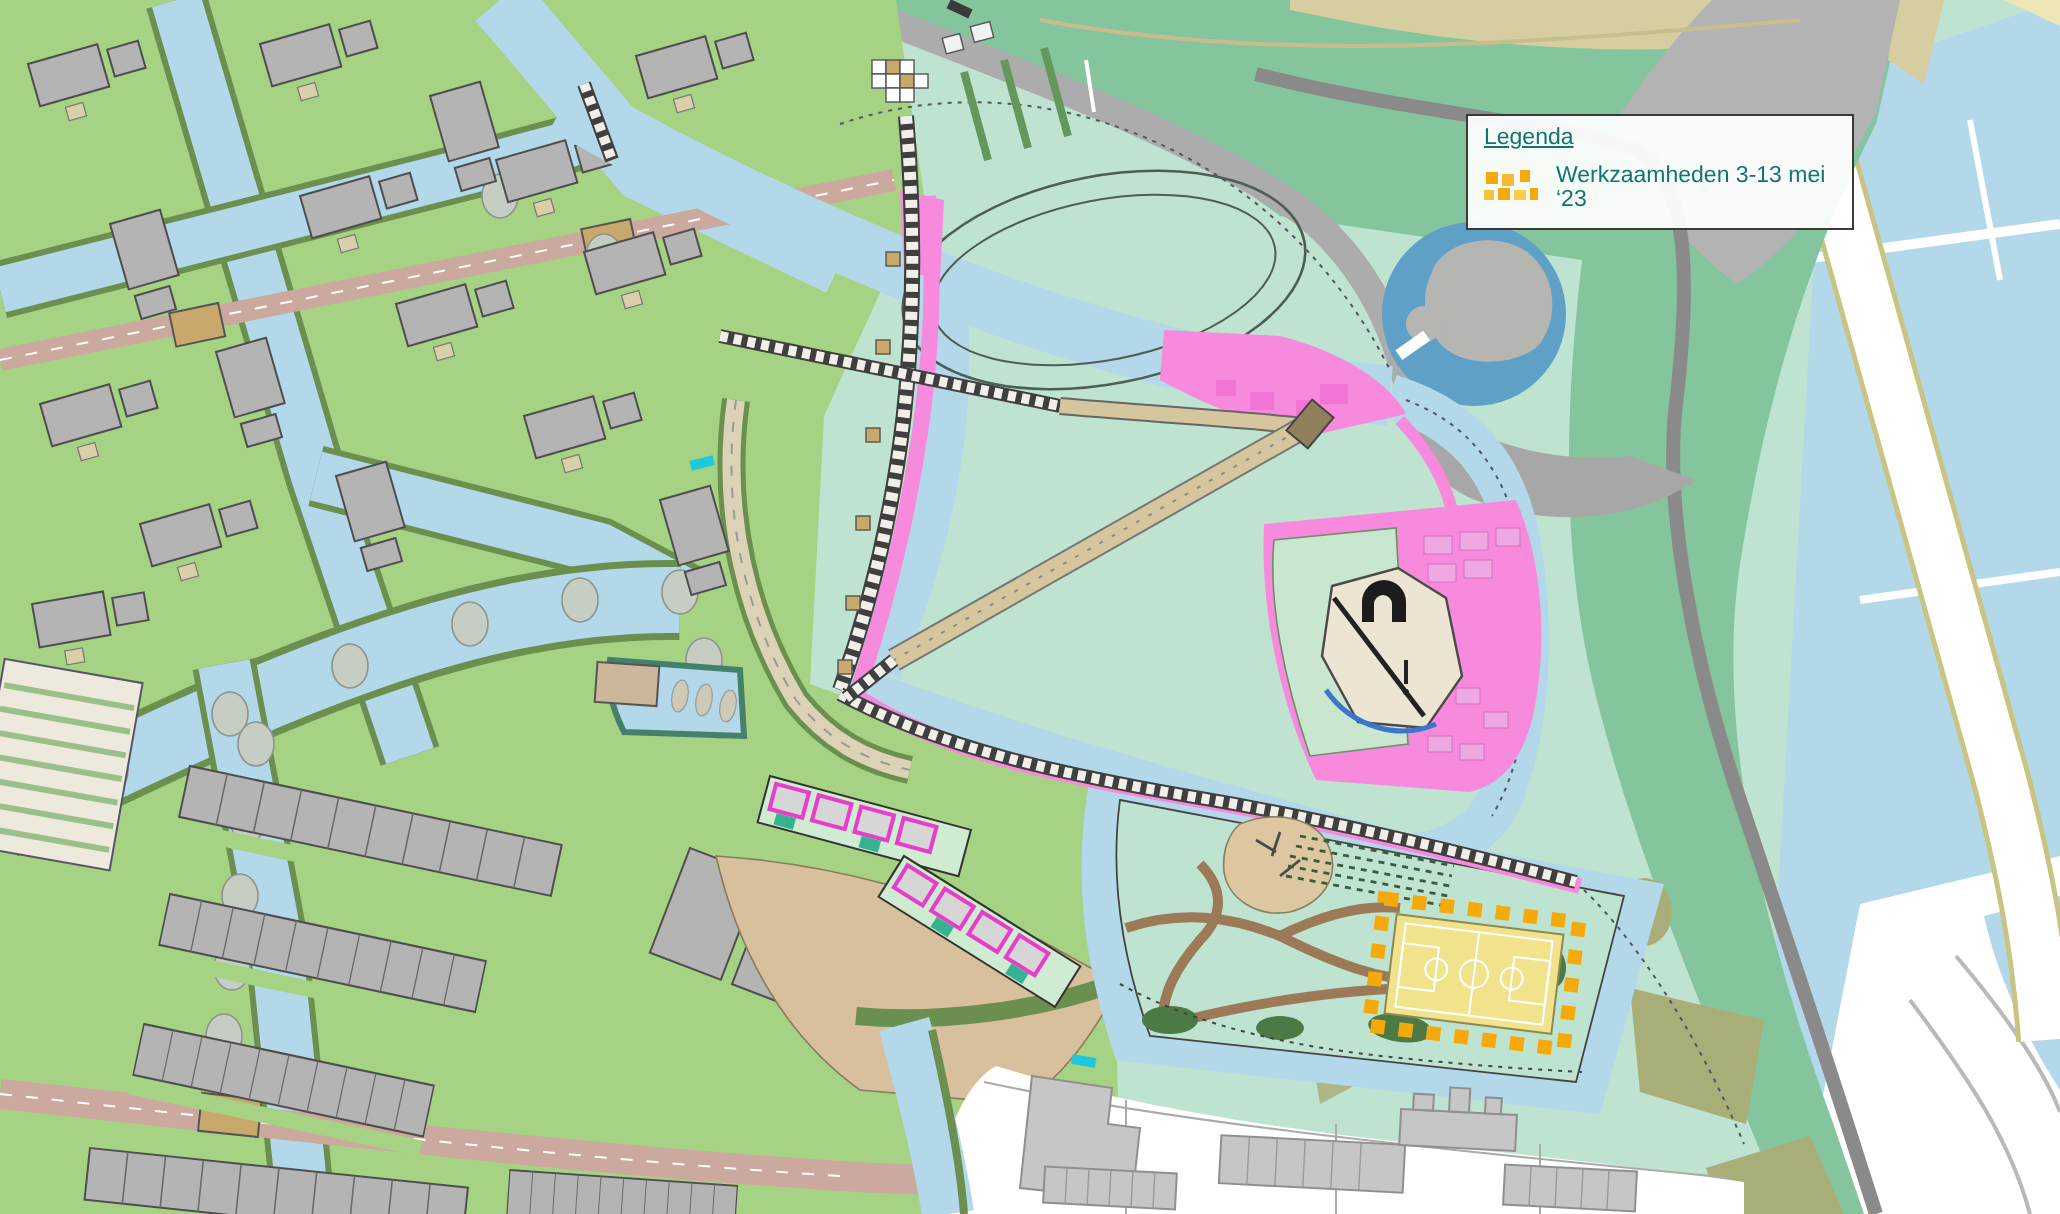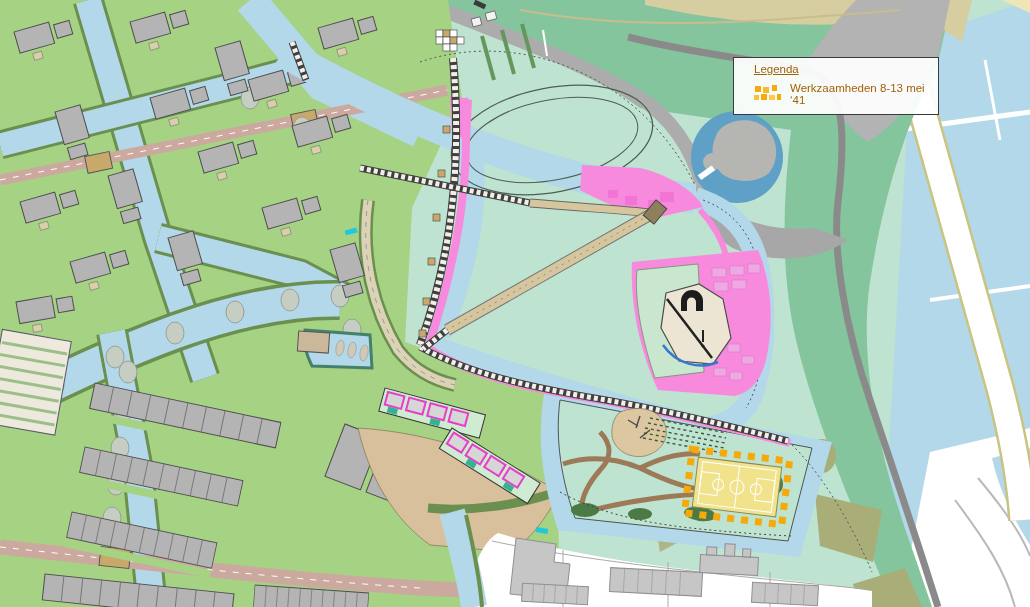--- a/index.html
+++ b/index.html
@@ -10,21 +10,21 @@
   .f-water{fill:var(--c-water)} .f-pink{fill:var(--c-pink)} .f-pinkDeep{fill:var(--c-pinkDeep)} .f-plaza{fill:var(--c-plaza)} .f-house{fill:var(--c-house)}
   .f-cream{fill:var(--c-cream)} .f-olive{fill:var(--c-olive)} .f-sand{fill:var(--c-sand)}
   .f-court{fill:var(--c-court)} .f-khaki{fill:var(--c-khaki)} .f-island{fill:var(--c-island)}
   .f-pond{fill:var(--c-pond)} .f-white{fill:#fff} .f-none{fill:none}
   .s-water{stroke:var(--c-water)} .s-mauve{stroke:var(--c-mauve)} .s-pink{stroke:var(--c-pink)}
   .s-tan{stroke:var(--c-tan)} .s-works{stroke:var(--c-works)} .s-bank{stroke:var(--c-oliveDark)}
   .s-brown{stroke:var(--c-brown)} .s-roadgray{stroke:var(--c-roadGray)} .s-darkgray{stroke:var(--c-darkGray)}
   .ol{stroke:#4E4E4E;stroke-width:1}
   
   #legend{position:absolute;left:733px;top:57px;width:176px;background:rgba(255,255,255,.93);
-    border:1.6px solid #3a3a3a;padding:5px 8px 8px 20px;color:#a16207;}
+    border:1.6px solid #3a3a3a;padding:5px 8px 8px 8px;color:#0f766e;}
   #legend .t{font-size:11.5px;text-decoration:underline;margin:0 0 7px 0;}
   #legend .row{display:flex;align-items:center;gap:9px;font-size:11.5px;}
   #legend .row svg{flex:0 0 auto;display:block;}
 </style>
 </head>
 <body>
 
 <div id="stage">
 <svg id="map" viewBox="0 0 1030 607">
   <defs>
@@ -403,16 +403,16 @@
   <div class="row">
     <svg width="27" height="18" viewBox="0 0 27 18">
       <rect x="1" y="1" width="6" height="6" fill="#F6A90B"></rect>
       <rect x="9" y="2" width="6" height="6" fill="#F9B82F"></rect>
       <rect x="18" y="0" width="5" height="6" fill="#F6A90B"></rect>
       <rect x="0" y="10" width="5" height="5" fill="#F9C03C"></rect>
       <rect x="7" y="9" width="6" height="6" fill="#F6A90B"></rect>
       <rect x="15" y="10" width="6" height="5" fill="#FBCB4E"></rect>
       <rect x="23" y="9" width="4" height="6" fill="#F6A90B"></rect>
     </svg>
-    <span>Werkzaamheden 8-13 mei ‘41</span>
+    <span>Werkzaamheden 3-13 mei ‘23</span>
   </div>
 </div>
 </div>
 
 </body></html>

